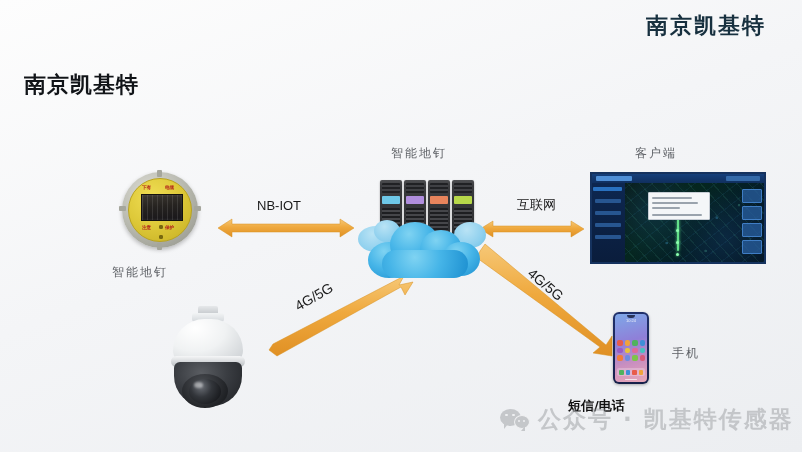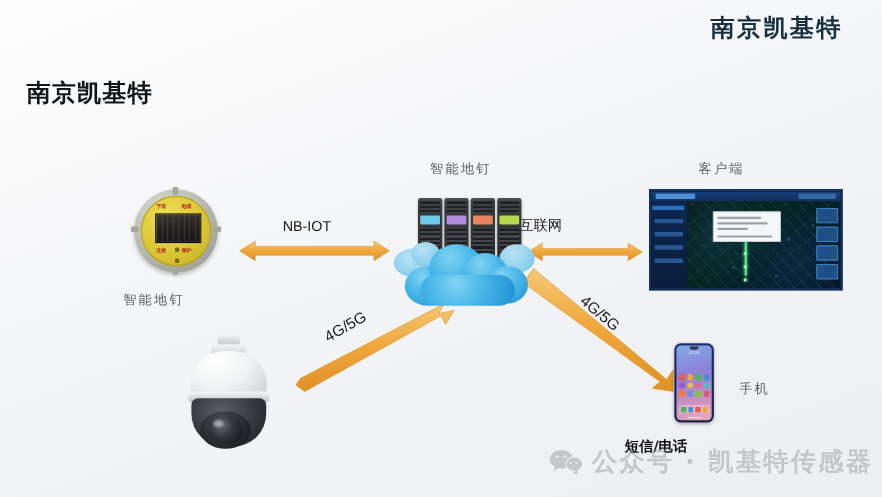--- a/index.html
+++ b/index.html
@@ -305,21 +305,21 @@
     <g>
       <polygon fill="url(#agrad)" stroke="#d9901f" stroke-width="0.5" points="269,350 273,344 404,276 399,285 413,282 405,295 401,287 277,356"></polygon>
     </g>
 
     <g>
       <polygon fill="url(#agrad)" stroke="#d9901f" stroke-width="0.5" points="480,251 485,244 606,345 612,336 612,356 593,353 600,347 477,258"></polygon>
     </g>
   </svg>
 
   <div class="link-label" style="left:257px; top:198px;">NB-IOT</div>
-  <div class="link-label cn" style="left:472px; top:196px;">互联网</div>
+  <div class="link-label cn" style="left:517px; top:196px;">互联网</div>
   <div class="rot-label" style="left:292px; top:300px; transform: rotate(-30deg); transform-origin: left top;">4G/5G</div>
   <div class="rot-label" style="left:535px; top:265px; transform: rotate(40deg); transform-origin: left top;">4G/5G</div>
 
   <div id="nail-wrap">
     <div class="nail-outer"></div>
     <div class="nail-notch" style="left:39px; top:0px;"></div>
     <div class="nail-notch" style="left:39px; top:73px;"></div>
     <div class="nail-notch" style="left:1px; top:36px; width:7px; height:5px;"></div>
     <div class="nail-notch" style="left:76px; top:36px; width:7px; height:5px;"></div>
     <div class="nail-face">

